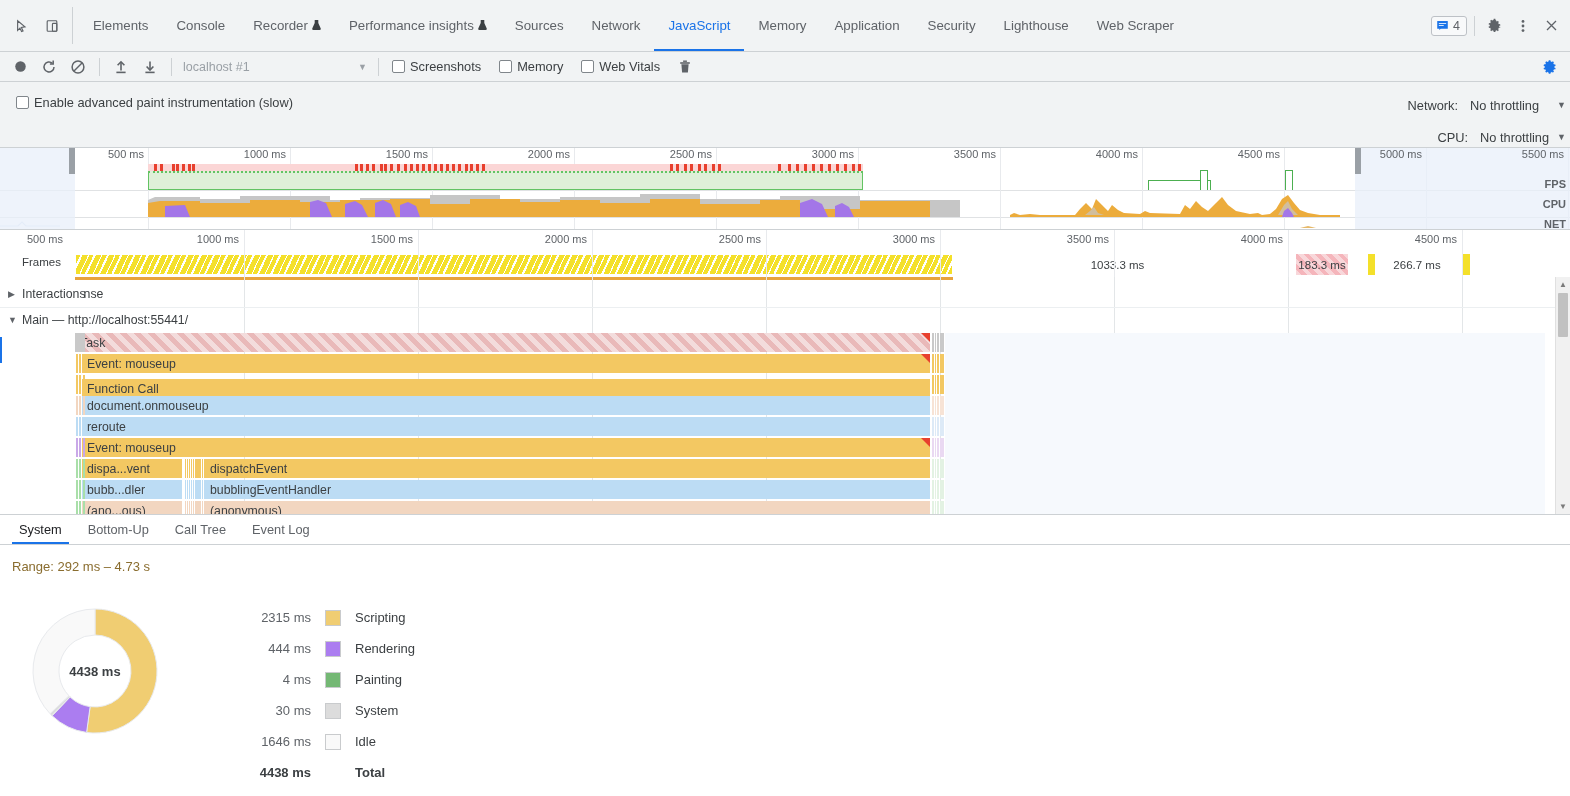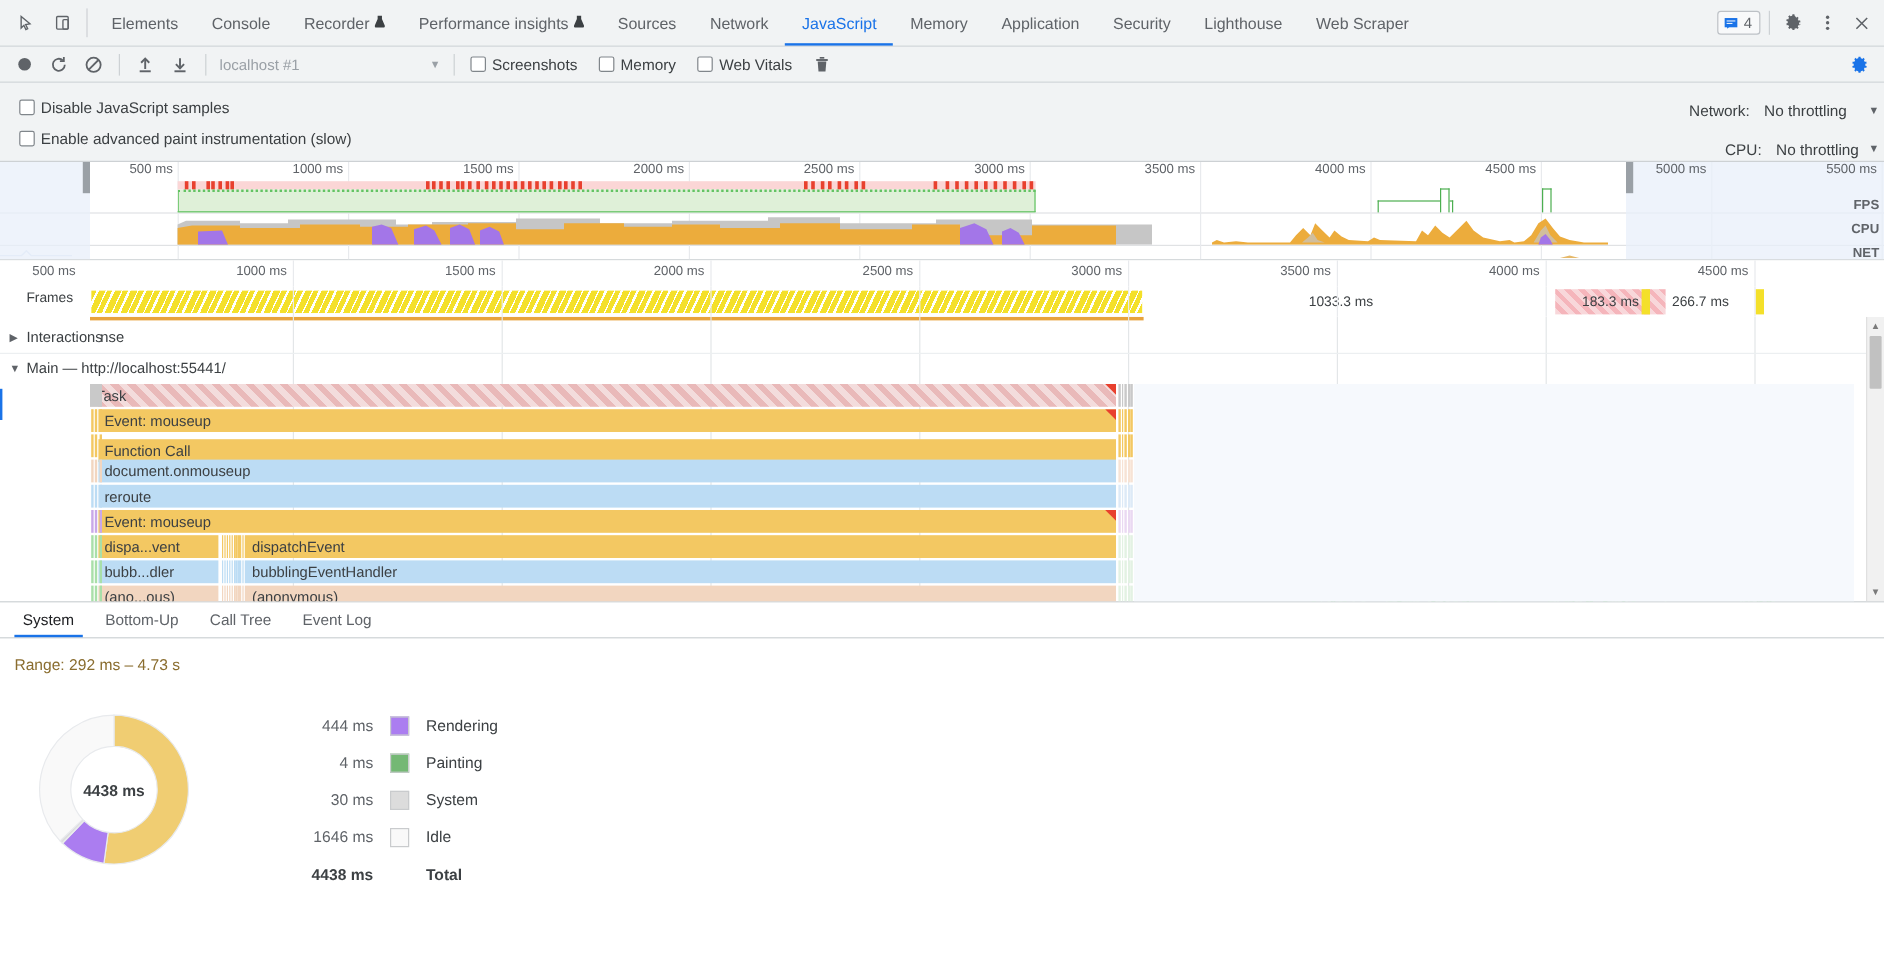--- a/index.html
+++ b/index.html
@@ -9,21 +9,21 @@
     overflow: hidden;
     background: #fff;
     font-family: "Liberation Sans", sans-serif;
     font-size: 12px;
     color: #3c4043;
     -webkit-font-smoothing: antialiased;
   }
 
   
   .tabbar {
-    height: 39px; display: flex; align-items: stretch;
+    height: 52px; display: flex; align-items: stretch;
     background: #f1f3f4; border-bottom: 1px solid #cdd1d4;
     position: relative;
   }
   .tb-icons { display: flex; align-items: center; padding: 0 4px 0 8px; gap: 2px; }
   .tb-icobtn {
     width: 28px; height: 26px; display: flex; align-items: center; justify-content: center;
     cursor: pointer; border-radius: 2px;
   }
   .tb-sep { width: 1px; background: #cdd1d4; margin: 7px 6px 7px 2px; }
   .tabs { display: flex; align-items: stretch; flex: 1; min-width: 0; }
@@ -352,26 +352,20 @@
   <div class="rt-btn gear-right">
     <svg width="16" height="16" viewBox="0 0 16 16">
         <path d="M8 5.4a2.6 2.6 0 100 5.2 2.6 2.6 0 000-5.2zm0 4a1.4 1.4 0 110-2.8 1.4 1.4 0 010 2.8z" fill="#1a73e8"></path>
         <path d="M13.6 9l-1.2-.3a4.6 4.6 0 000-1.5l1.2-.3-.4-1.6-1.2.3a4.4 4.4 0 00-.8-1.3l.8-1-1.2-1.1-.8.9a4.4 4.4 0 00-1.3-.6L8.4 1.2H6.8L6.5 2.5a4.4 4.4 0 00-1.3.6l-.8-.9L3.2 3.3l.8 1a4.4 4.4 0 00-.8 1.3l-1.2-.3-.4 1.6 1.2.3a4.6 4.6 0 000 1.5L1.6 9l.4 1.6 1.2-.3c.2.5.5.9.8 1.3l-.8 1 1.2 1.1.8-.9c.4.3.8.5 1.3.6l.3 1.3h1.6l.3-1.3c.5-.1.9-.3 1.3-.6l.8.9 1.2-1.1-.8-1c.3-.4.6-.8.8-1.3l1.2.3z" fill="#1a73e8"></path>
       </svg>
   </div>
 </div>
 
 <div class="settings">
   <div id="settings-options">
-      <div class="set-row">
-        <label class="cbwrap" style="margin-left: 4px;">
-          <span class="cbox"></span>
-          <span class="cblabel">Disable JavaScript samples</span>
-        </label>
-      </div>
       <div class="set-row">
         <label class="cbwrap" style="margin-left: 4px;">
           <span class="cbox"></span>
           <span class="cblabel">Enable advanced paint instrumentation (slow)</span>
         </label>
       </div>
     </div>
   <div class="set-right">
     <div class="set-r-row">
       <span class="set-lbl">Network:</span>
@@ -526,21 +520,21 @@
     <div class="tl-div" style="left: 1462px;"></div>
   </div>
 
 <div class="frames">
   <div class="frames-lbl">Frames</div>
   <div class="frame-strip" style="left:75px;width:878px;"></div>
   <div id="frames-long">
       <div class="frame-box" style="left: 955px; width: 325px;">
         <span>1033.3 ms</span>
       </div>
-      <div class="frame-box bad" style="left: 1296px; width: 92px;">
+      <div class="frame-box bad" style="left: 1296px; width: 52px;">
         <span>183.3 ms</span>
       </div>
       <div class="frame-box" style="left: 1372px; width: 90px;">
         <span>266.7 ms</span>
       </div>
       <div class="frame-tiny" style="left: 1368px; width: 7px;"></div>
       <div class="frame-tiny" style="left: 1463px; width: 7px;"></div>
     </div>
   <div id="tl-div-frames">
       <div class="tl-div" style="left: 244px;"></div>
@@ -1331,20 +1325,25 @@
           <path d="M75 13 A62 62 0 1 1 66.59925932336844 136.4282309372815 L70.12215057485909 110.668005060357 A36 36 0 1 0 75 39 Z" fill="#f0cd72" stroke="#e8eaed" stroke-width="1"></path>
           <path d="M66.59925932336844 136.4282309372815 A62 62 0 0 1 32.084377940776776 119.74650135228354 L50.08125170754781 100.98183949487432 A36 36 0 0 0 70.12215057485909 110.668005060357 Z" fill="#ab7df0" stroke="#e8eaed" stroke-width="1"></path>
           <path d="M32.084377940776776 119.74650135228354 A62 62 0 0 1 31.89471339900966 119.56382240165763 L49.97112390910238 100.87576784612378 A36 36 0 0 0 50.08125170754781 100.98183949487432 Z" fill="#74b874" stroke="#e8eaed" stroke-width="1"></path>
           <path d="M31.89471339900966 119.56382240165763 A62 62 0 0 1 30.041393658593492 117.69336852297371 L48.89500276950589 99.78969785204924 A36 36 0 0 0 49.97112390910238 100.87576784612378 Z" fill="#dcdcdc" stroke="#e8eaed" stroke-width="1"></path>
           <path d="M30.041393658593492 117.69336852297371 A62 62 0 0 1 74.99999999999999 13 L75 39 A36 36 0 0 0 48.89500276950589 99.78969785204924 Z" fill="#f9f9f9" stroke="#e8eaed" stroke-width="1"></path>
         </svg>
       <div class="donut-center">4438 ms</div>
     </div>
     <div class="legend" id="legend">
         <div class="lrow">
+          <span class="lval">2315 ms</span>
+          <span class="lsw" style="background:#f0cd72;"></span>
+          <span class="lname">Scripting</span>
+        </div>
+        <div class="lrow">
           <span class="lval">444 ms</span>
           <span class="lsw" style="background:#ab7df0;"></span>
           <span class="lname">Rendering</span>
         </div>
         <div class="lrow">
           <span class="lval">4 ms</span>
           <span class="lsw" style="background:#74b874;"></span>
           <span class="lname">Painting</span>
         </div>
         <div class="lrow">

